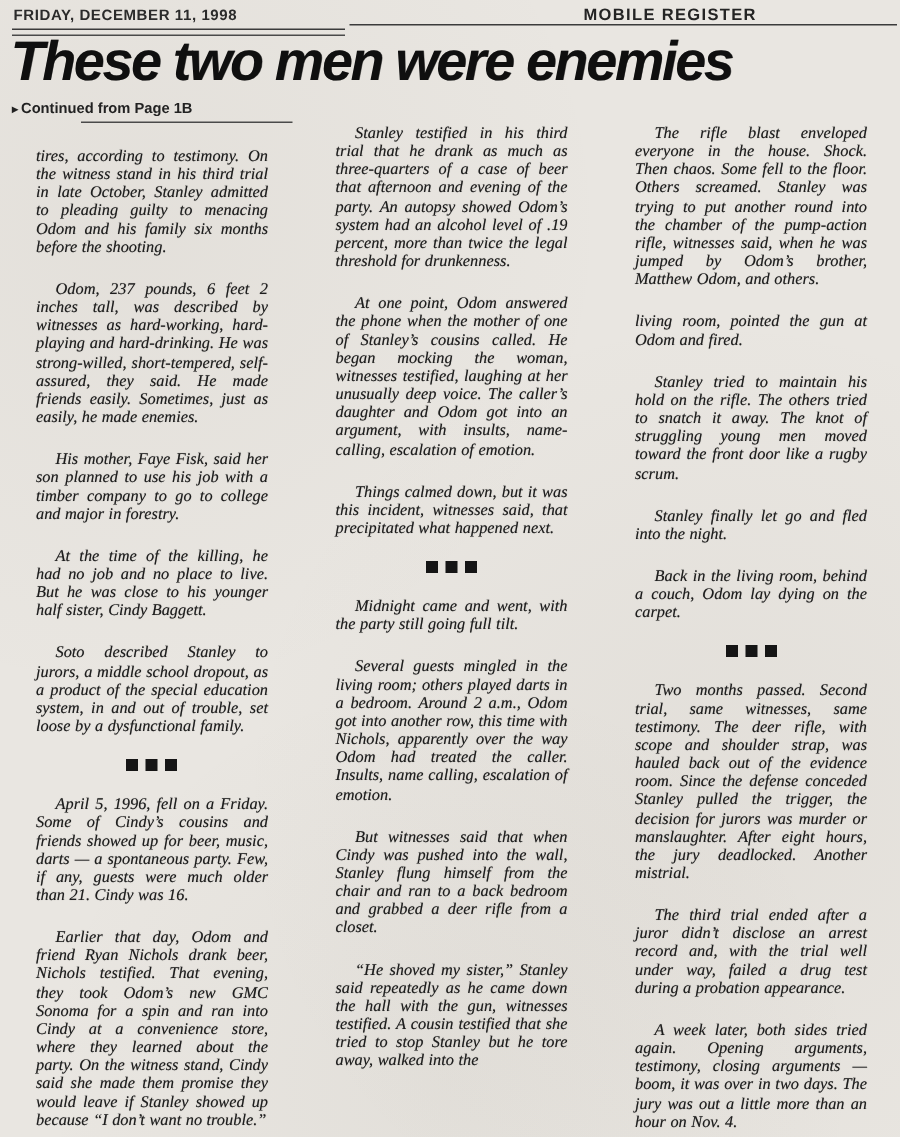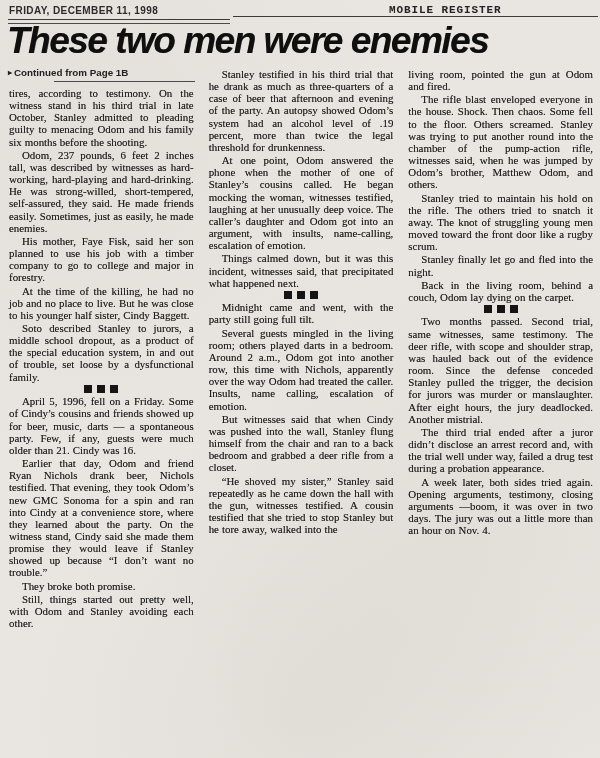--- a/index.html
+++ b/index.html
@@ -19,21 +19,21 @@
     position:absolute;top:5px;left:9px;
     font-family:"Liberation Sans", sans-serif;
     font-size:10px;font-weight:600;letter-spacing:.4px;color:#2b2b2b;
   }
   .date-rule{
     position:absolute;top:19px;left:8px;width:222px;height:3px;
     border-top:1.6px solid #3b3b3b;border-bottom:1px solid #4a4a4a;
   }
   .masthead{
     position:absolute;top:4px;left:389px;
-    font-family:Liberation Mono, monospace;
+    font-family:Liberation Sans, sans-serif;
     font-size:11px;font-weight:bold;letter-spacing:.9px;color:#242424;
   }
   .head-rule{
     position:absolute;top:16px;left:233px;right:2px;
     border-top:1.6px solid #3b3b3b;
   }
   .headline{
     position:absolute;top:20px;left:7px;margin:0;
     font-family:Liberation Sans, sans-serif;
     font-style:italic;font-weight:bold;
@@ -47,25 +47,26 @@
   }
   .col{width:187px;min-width:0;}
   .continued{
     font-family:"Liberation Sans", sans-serif;
     font-size:9.8px;font-weight:bold;color:#222;
     display:flex;align-items:center;gap:2px;
   }
   .tri{font-size:8px;line-height:1;}
   .continued-rule{border-top:1.2px solid #4a4a4a;margin:3px 0 5px 46px;}
   .col-body p.para{
-    margin:1px;text-indent:13px;text-align:justify;
+    margin:16px;text-indent:13px;text-align:justify;
     font-size:10.9px;line-height:12.15px;
     color:#1d1d1d;
     text-shadow:0 0 0.5px rgba(10,10,10,.5);
     word-spacing:0.3px;
+    font-style:italic;
   }
   .col-body p.para.noindent{text-indent:0;}
   .divider{display:flex;justify-content:center;gap:5px;margin:2.5px 0 2px 0;}
   .divider span{width:8px;height:8px;background:#151515;display:block;}
 </style>
 </head>
 <body>
 
 <div class="page">
   <span class="date">FRIDAY, DECEMBER 11, 1998</span>
@@ -109,22 +110,22 @@
             <span></span>
           </div>
           <p class="para">Midnight came and went, with the party still going full tilt.</p>
           <p class="para">Several guests mingled in the living room; others played darts in a bedroom. Around 2 a.m., Odom got into another row, this time with Nichols, apparently over the way Odom had treated the caller. Insults, name calling, escalation of emotion.</p>
           <p class="para">But witnesses said that when Cindy was pushed into the wall, Stanley flung himself from the chair and ran to a back bedroom and grabbed a deer rifle from a closet.</p>
           <p class="para">“He shoved my sister,” Stanley said repeatedly as he came down the hall with the gun, witnesses testified. A cousin testified that she tried to stop Stanley but he tore away, walked into the</p>
         </div>
     </div>
     <div class="col">
       <div class="col-body">
+          <p class="para">The rifle blast enveloped everyone in the house. Shock. Then chaos. Some fell to the floor. Others screamed. Stanley was trying to put another round into the chamber of the pump-action rifle, witnesses said, when he was jumped by Odom’s brother, Matthew Odom, and others.</p>
           <p class="para noindent">living room, pointed the gun at Odom and fired.</p>
-          <p class="para">The rifle blast enveloped everyone in the house. Shock. Then chaos. Some fell to the floor. Others screamed. Stanley was trying to put another round into the chamber of the pump-action rifle, witnesses said, when he was jumped by Odom’s brother, Matthew Odom, and others.</p>
           <p class="para">Stanley tried to maintain his hold on the rifle. The others tried to snatch it away. The knot of struggling young men moved toward the front door like a rugby scrum.</p>
           <p class="para">Stanley finally let go and fled into the night.</p>
           <p class="para">Back in the living room, behind a couch, Odom lay dying on the carpet.</p>
           <div class="divider">
             <span></span>
             <span></span>
             <span></span>
           </div>
           <p class="para">Two months passed. Second trial, same witnesses, same testimony. The deer rifle, with scope and shoulder strap, was hauled back out of the evidence room. Since the defense conceded Stanley pulled the trigger, the decision for jurors was murder or manslaughter. After eight hours, the jury deadlocked. Another mistrial.</p>
           <p class="para">The third trial ended after a juror didn’t disclose an arrest record and, with the trial well under way, failed a drug test during a probation appearance.</p>

